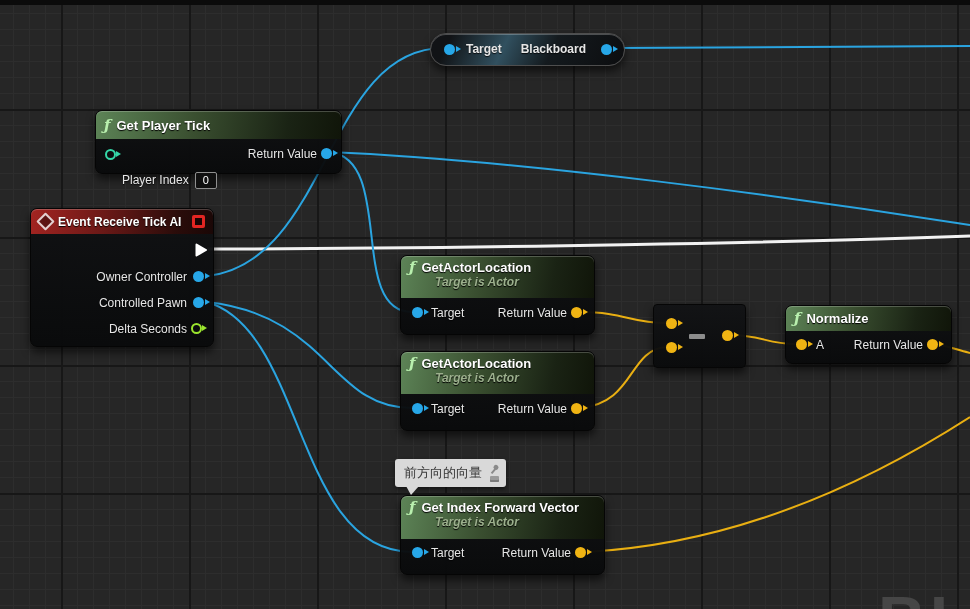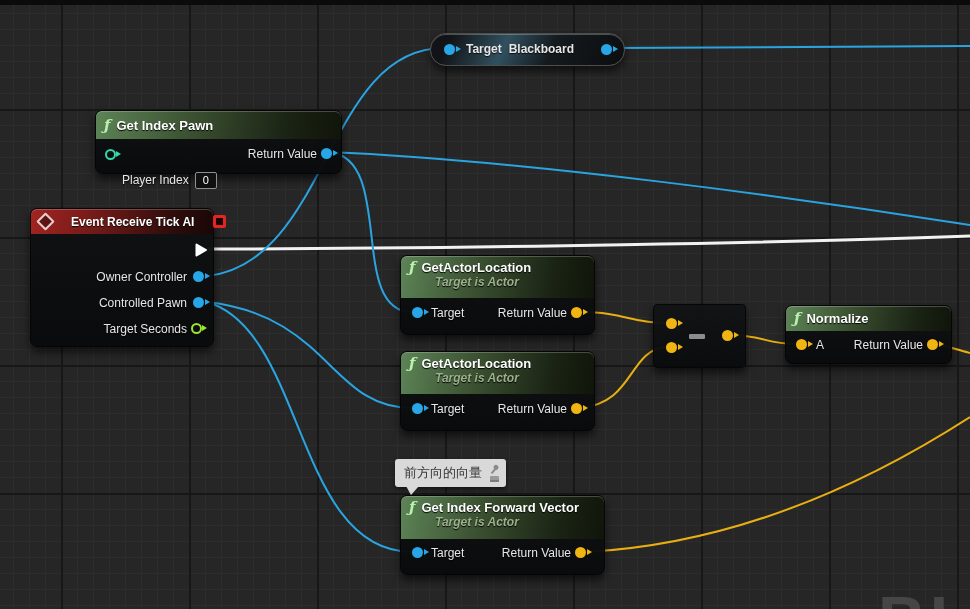--- a/index.html
+++ b/index.html
@@ -86,61 +86,61 @@
   <path d="M580,312 C625,312 630,323 666,323" fill="none" stroke-width="2" stroke="#e9af12"></path>
   <path d="M580,408 C635,403 628,350 666,347" fill="none" stroke-width="2" stroke="#e9af12"></path>
   <path d="M731,335 C760,335 768,344 795,344" fill="none" stroke-width="2" stroke="#e9af12"></path>
   <path d="M936,344 C950,347 962,351 970,353" fill="none" stroke-width="2" stroke="#e9af12"></path>
   <path d="M586,552 C760,543 900,462 970,417" fill="none" stroke-width="2" stroke="#e9af12"></path>
 </svg>
 
 <div class="capsule" style="left:430px;top:33px;width:193px;">
   <span class="pin blue" style="left:13px;top:10px;"></span>
   <span class="plabel" style="left:35px;">Target</span>
-  <span class="plabel" style="right:50px;">Blackboard</span>
+  <span class="plabel" style="right:38px;">Blackboard</span>
   <span class="pin blue" style="right:12px;top:10px;"></span>
 </div>
 
 <div class="node" style="left:95px;top:110px;width:245px;height:62px;">
   <div class="hdr green" style="height:28px;">
     <span class="ficon">ƒ</span>
-    <span class="ntitle">Get Index Pawn</span>
+    <span class="ntitle">Get Player Tick</span>
   </div>
   <span class="pin hollow teal" style="left:9px;top:38px;"></span>
   <div class="grp" style="left:26px;top:33px;margin-top:26px;">
     <span class="plabel">Player Index</span>
     <span class="valuebox">0</span>
   </div>
   <div class="grp" style="right:24px;top:33px;">
     <span class="plabel">Return Value</span>
   </div>
   <span class="pin blue" style="right:9px;top:37px;"></span>
 </div>
 
 <div class="node" style="left:30px;top:208px;width:182px;height:137px;">
-  <div class="hdr red" style="height:25px;gap:19px;">
+  <div class="hdr red" style="height:25px;gap:6px;">
     <span class="diamond"></span>
     <span class="ntitle" style="font-size:12px;">Event Receive Tick AI</span>
     <span class="redsquare"></span>
   </div>
   <span class="execpin" style="right:5px;top:34px;">
     <svg width="13" height="14">
         <path d="M1.5,1.5 L11,7 L1.5,12.5 Z" fill="#ffffff" stroke="#ffffff" stroke-width="2" stroke-linejoin="round"></path>
       </svg>
   </span>
   <div class="grp" style="right:26px;top:58px;justify-content:flex-end;">
     <span class="plabel">Owner Controller</span>
   </div>
   <span class="pin blue" style="right:9px;top:62px;"></span>
   <div class="grp" style="right:26px;top:84px;align-items:center;">
     <span class="plabel">Controlled Pawn</span>
   </div>
   <span class="pin blue" style="right:9px;top:88px;"></span>
   <div class="grp" style="right:26px;top:110px;">
-    <span class="plabel">Target Seconds</span>
+    <span class="plabel">Delta Seconds</span>
   </div>
   <span class="pin hollow lime" style="right:11px;top:114px;"></span>
 </div>
 
 <div class="node" style="left:400px;top:255px;width:193px;height:78px;">
   <div class="hdr green hdr2" style="height:35px;">
     <div class="trow">
       <span class="ficon">ƒ</span>
       <span class="ntitle">GetActorLocation</span>
     </div>

